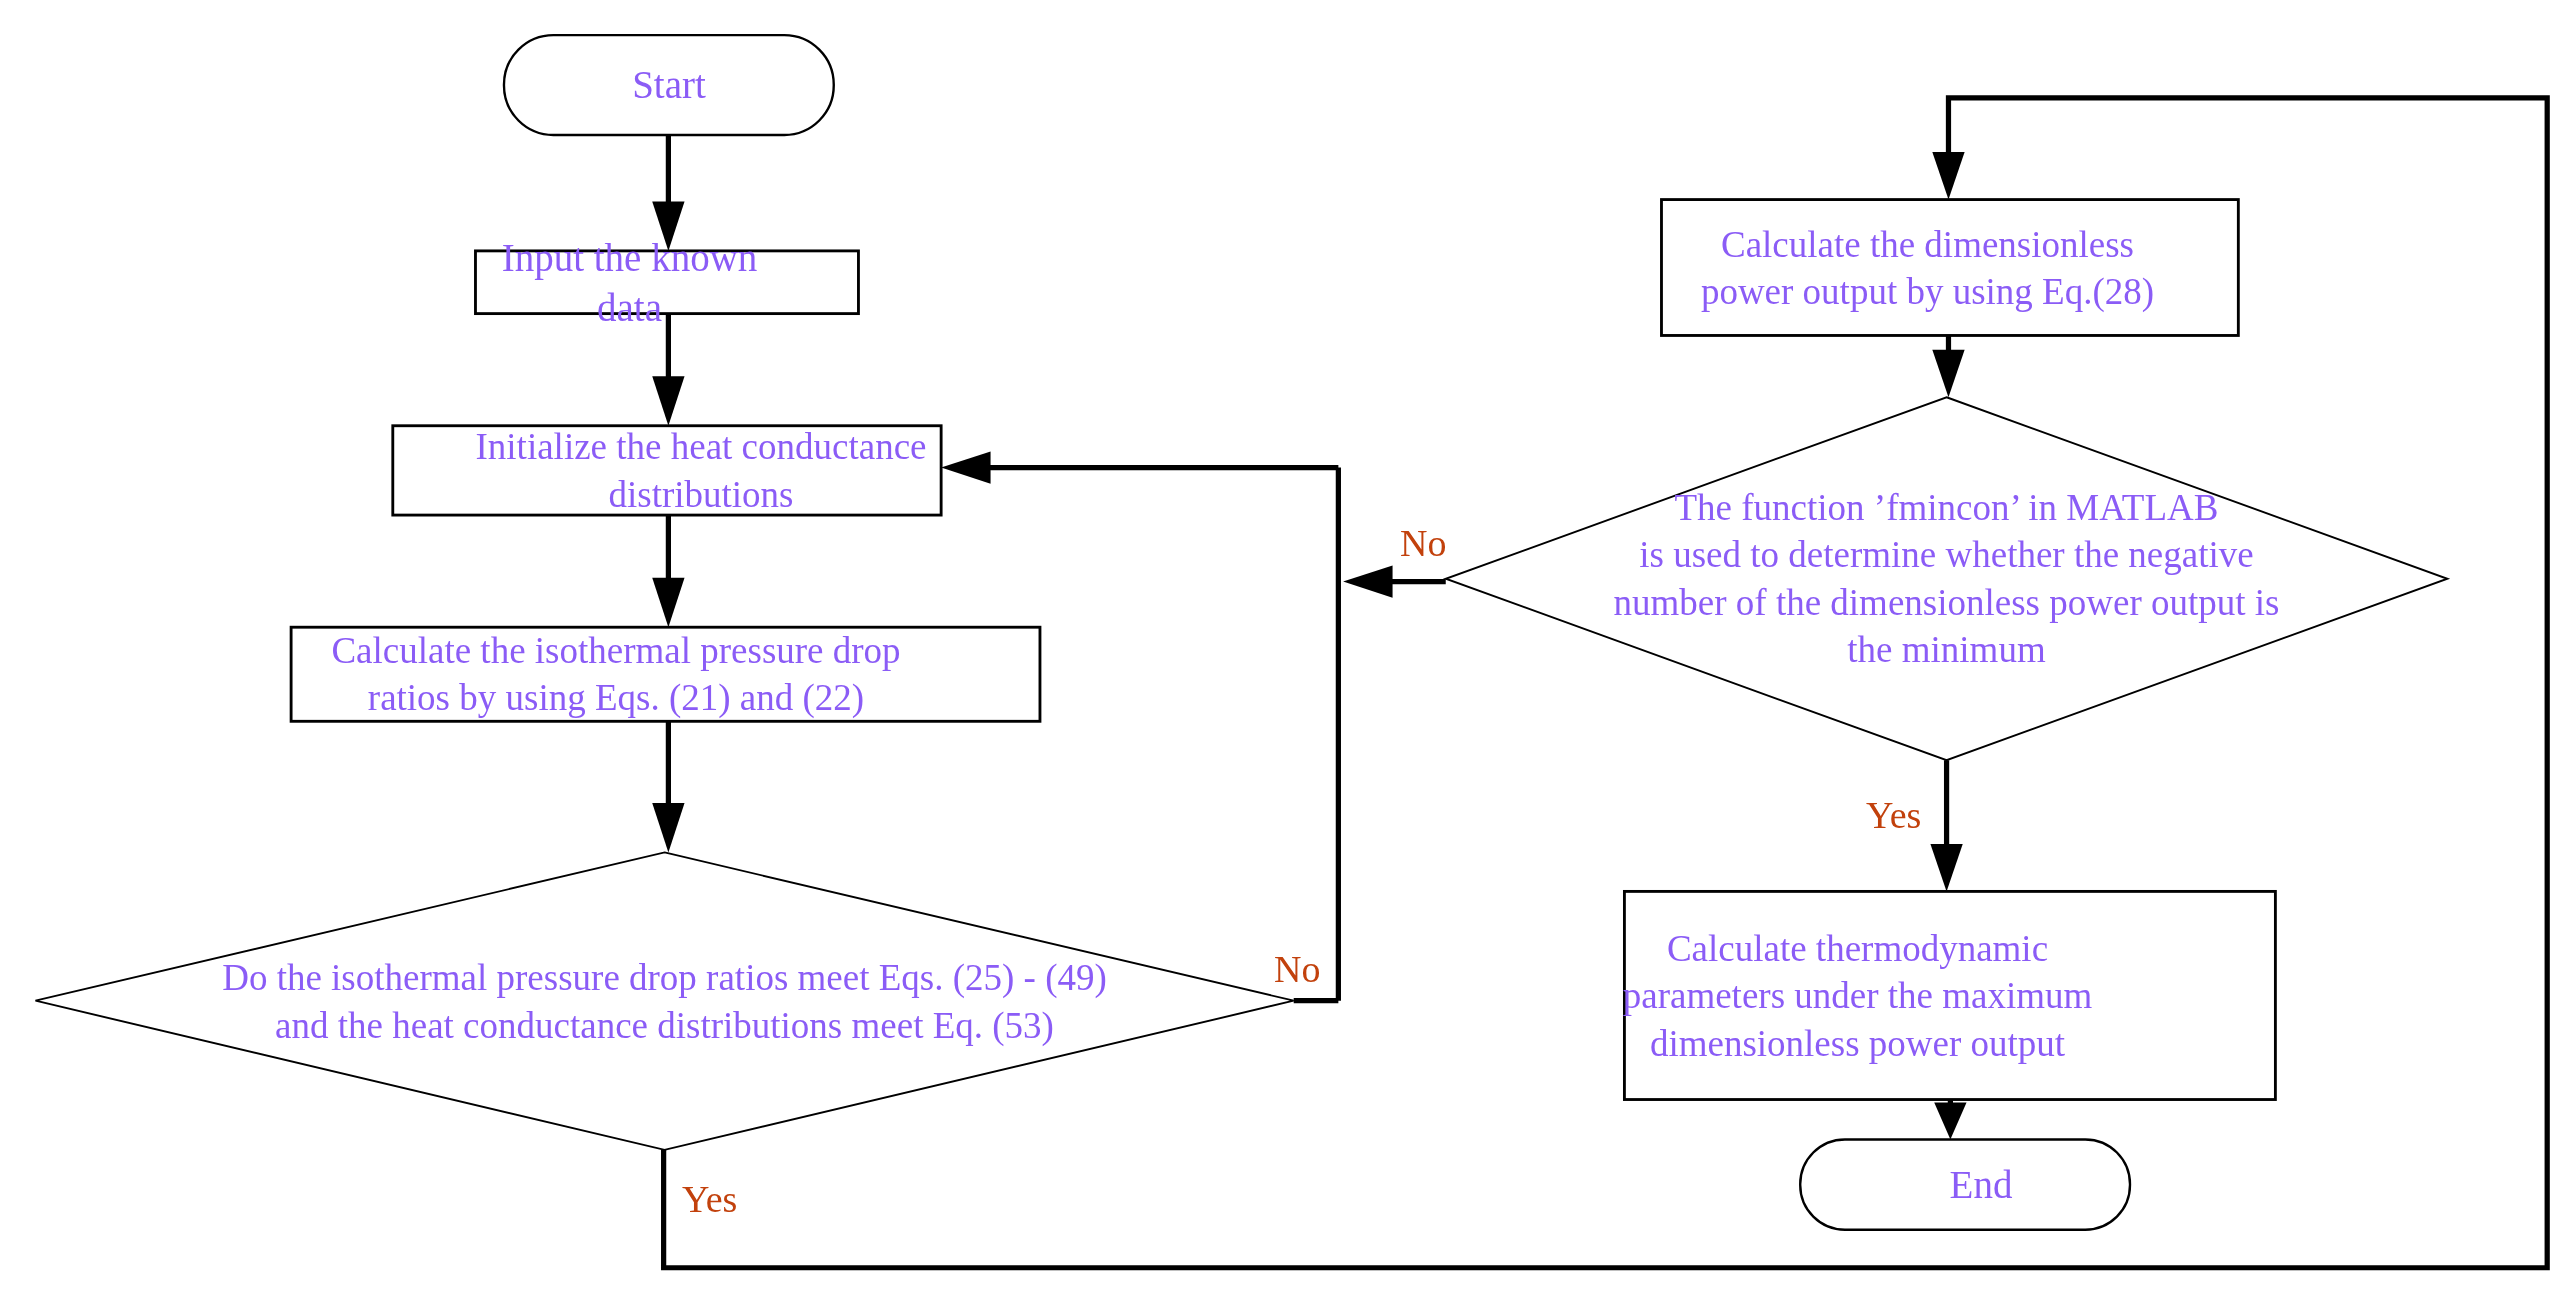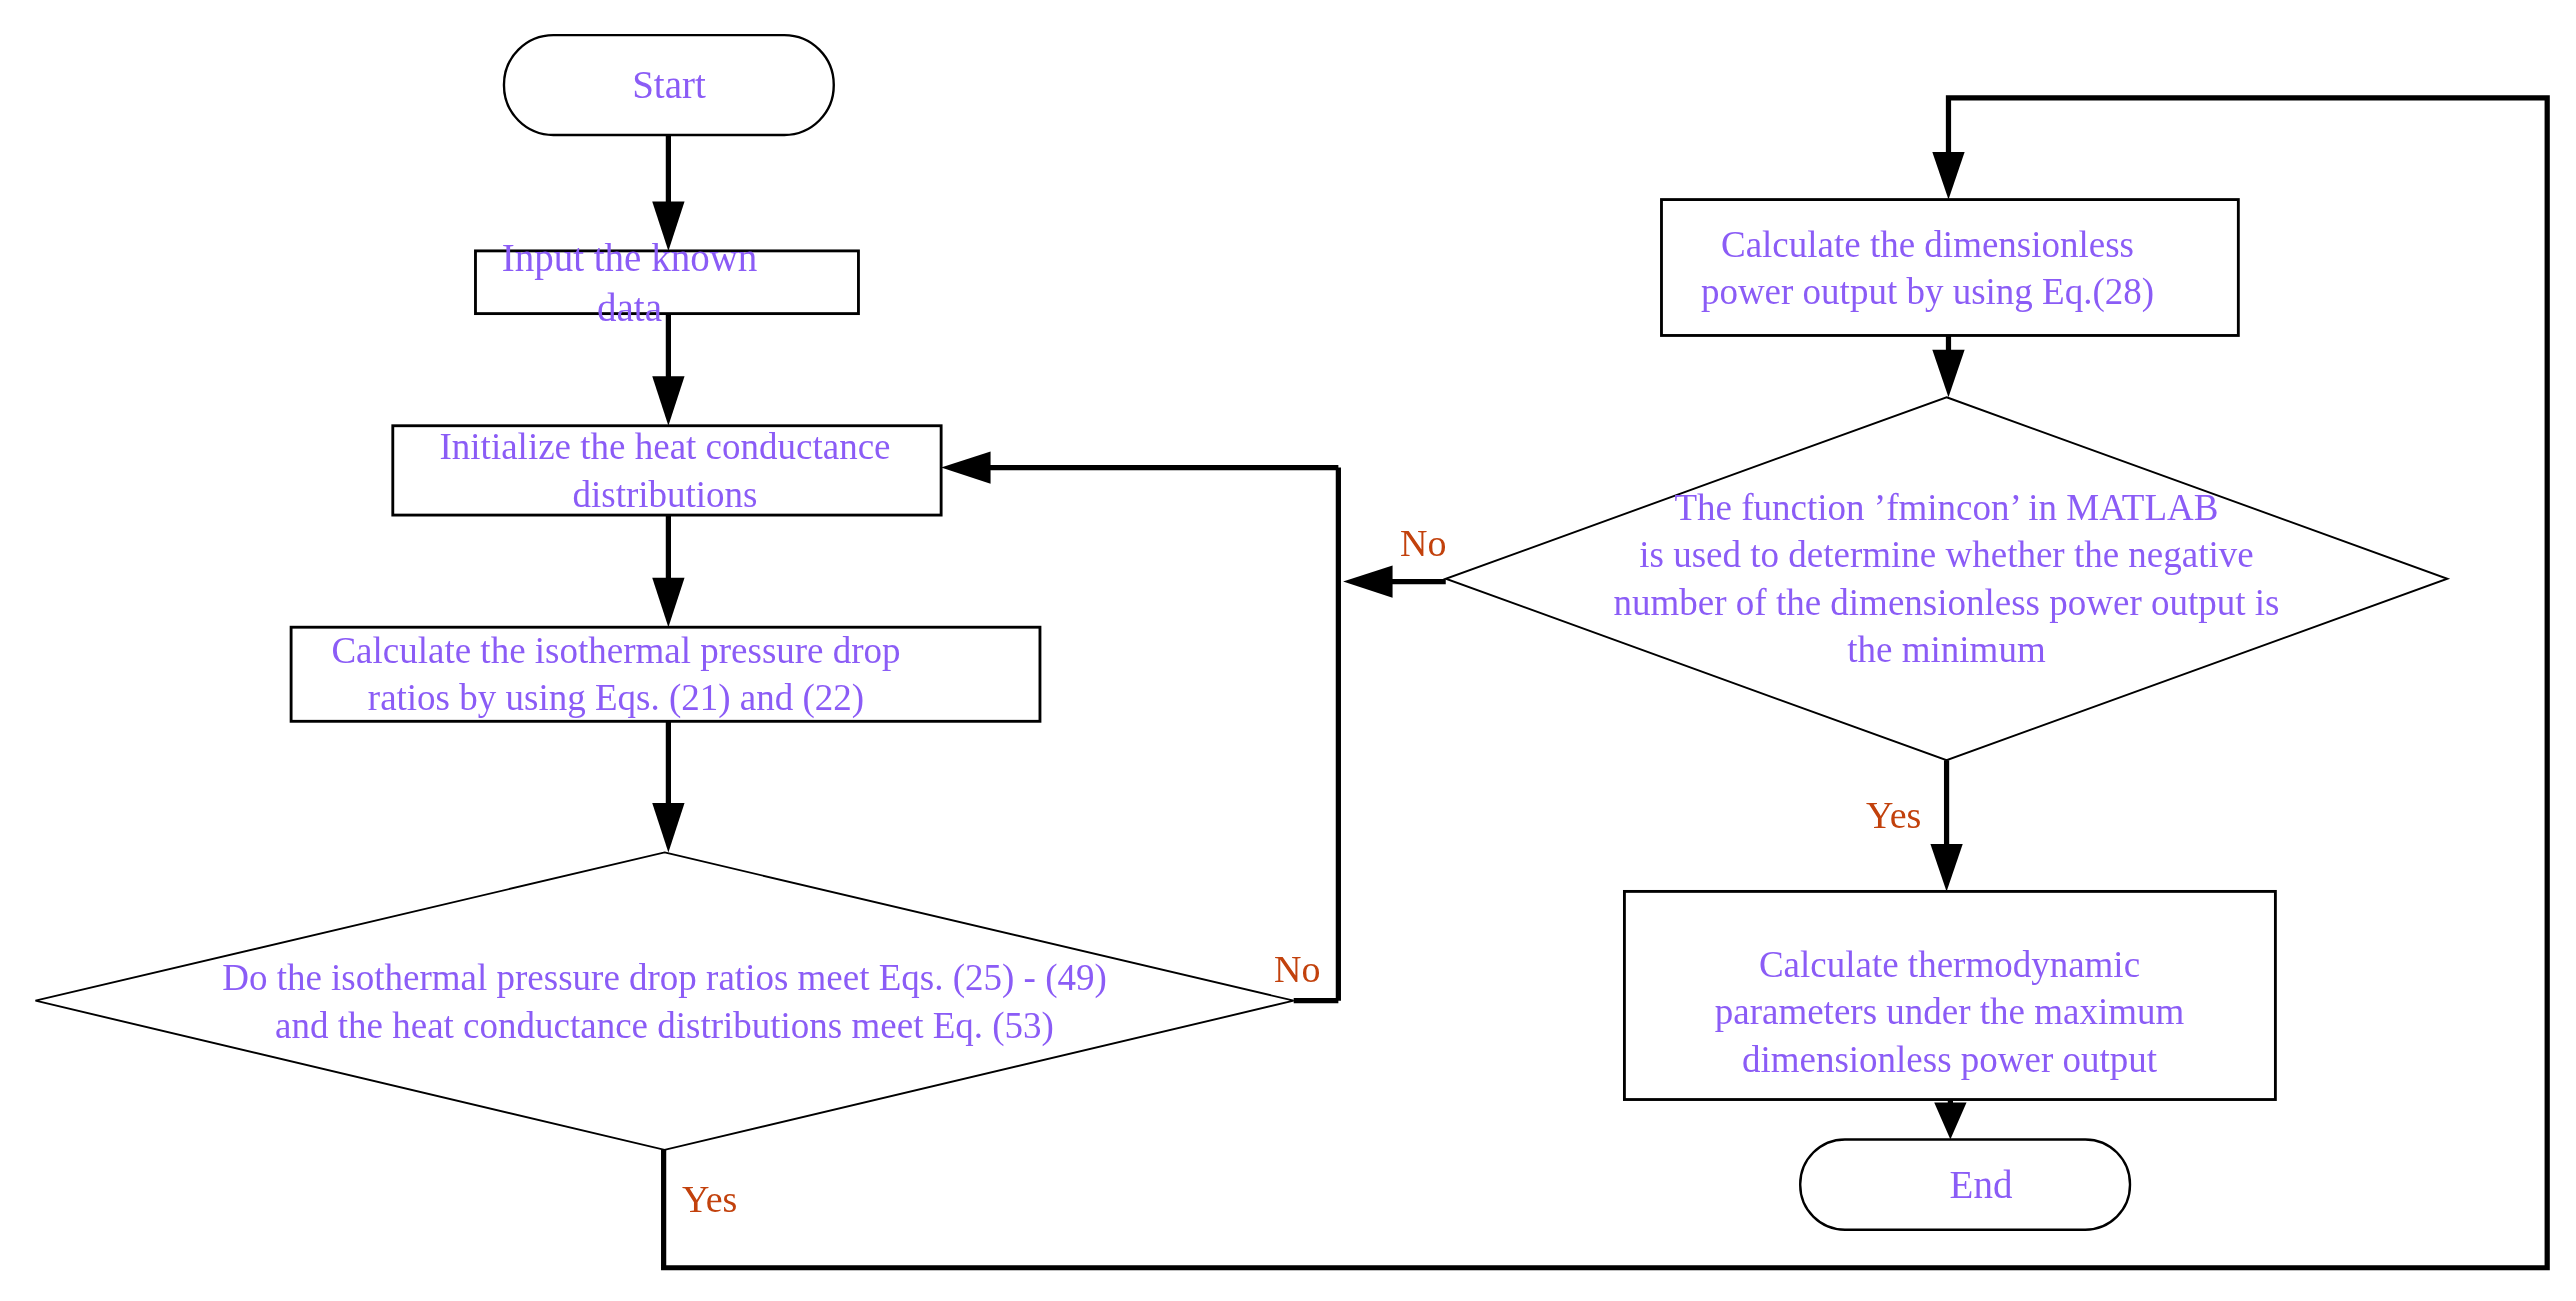--- a/index.html
+++ b/index.html
@@ -81,38 +81,38 @@
   <rect x="1748" y="210" width="607" height="143" stroke-width="3" fill="#fff"></rect>
   <polygon points="2048,418 2575,609 2048,800 1521,609" stroke-width="2" fill="#fff"></polygon>
   <rect x="1709" y="938" width="685" height="219" stroke-width="3" fill="#fff"></rect>
   <rect x="1894" y="1199" width="347" height="95" rx="47" ry="47" stroke-width="2.5" fill="#fff"></rect>
 </svg>
 
 <div class="node-label" style="left:504px; top:35px; width:330px; height:100px; font-size:39px;">Start</div>
 
 <div class="node-label" style="left:475px; top:251px; width:309px; height:63px; font-size:39px;">Input the known data</div>
 
-<div class="node-label" style="left:377px; top:426px; width:576px; height:89px;">Initialize the heat conductance
+<div class="node-label" style="left:413px; top:426px; width:576px; height:89px;">Initialize the heat conductance
 distributions</div>
 
 <div class="node-label" style="left:291px; top:627px; width:650px; height:94px;">Calculate the isothermal pressure drop
 ratios by using Eqs. (21) and (22)</div>
 
 <div class="node-label" style="left:94px; top:932px; width:1141px; height:139px;">Do the isothermal pressure drop ratios meet Eqs. (25) - (49)
 and the heat conductance distributions meet  Eq. (53)</div>
 
 <div class="node-label" style="left:1639px; top:200px; width:577px; height:136px;">Calculate the dimensionless
 power output by using Eq.(28)</div>
 
 <div class="node-label" style="left:1519px; top:439px; width:855px; height:279px;">The function ’fmincon’ in MATLAB
 is used to determine whether the negative
 number of the dimensionless power output is
 the  minimum</div>
 
-<div class="node-label" style="left:1624px; top:892px; width:651px; height:208px;margin-top:16px;">Calculate thermodynamic
+<div class="node-label" style="left:1532px; top:892px; width:651px; height:208px;">Calculate thermodynamic
 parameters under the maximum
 dimensionless power output</div>
 
 <div class="node-label" style="left:1816px; top:1140px; width:330px; height:90px; font-size:39px;">End</div>
 
 <div class="edge-label" style="left:682px; top:1177px;">Yes</div>
 
 <div class="edge-label" style="left:1274px; top:947px;">No</div>
 
 <div class="edge-label" style="left:1866px; top:793px;">Yes</div>

